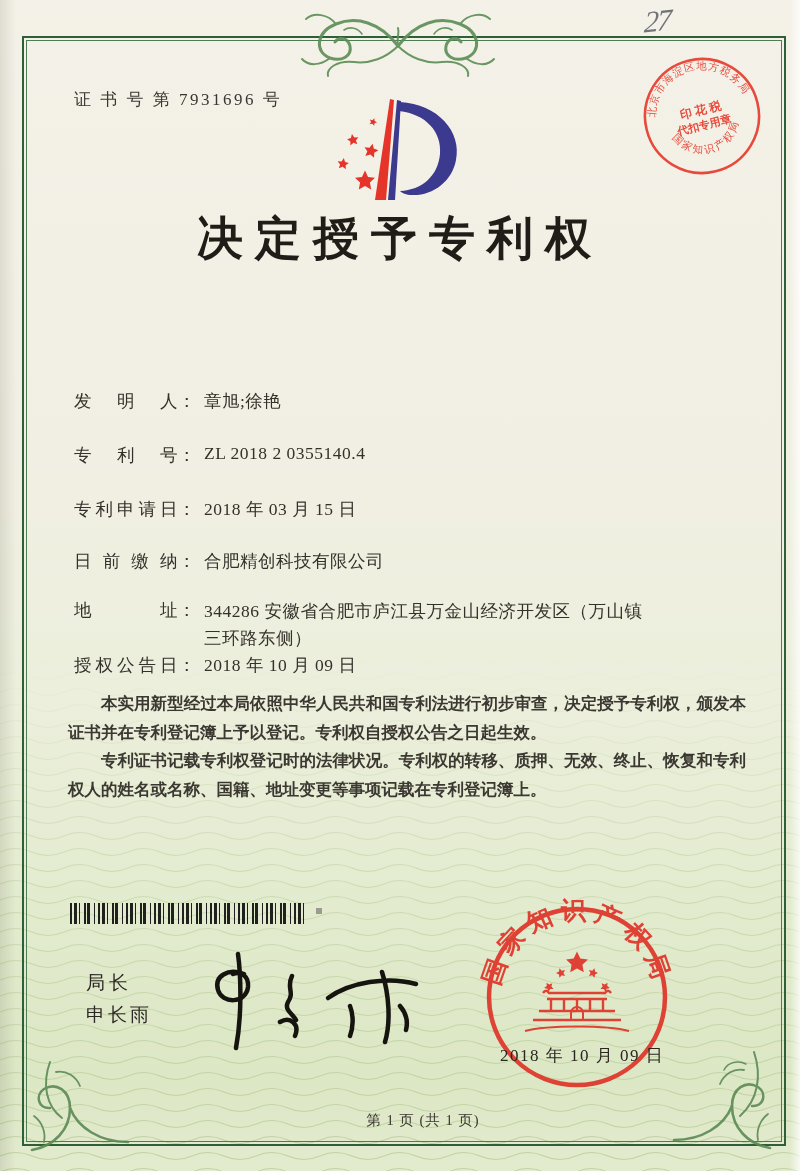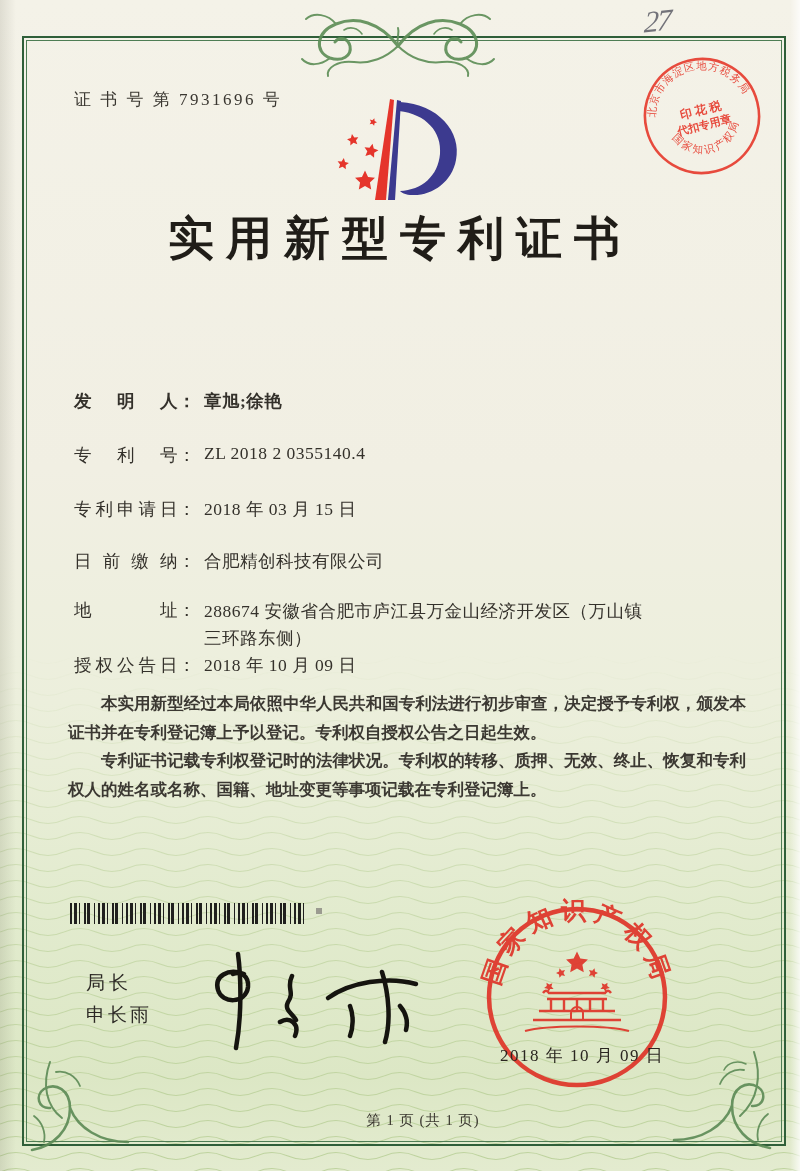--- a/index.html
+++ b/index.html
@@ -115,36 +115,36 @@
       <use href="#st" transform="translate(31,52) scale(0.6) rotate(-10)"></use>
       <use href="#st" transform="translate(21,76) scale(0.6) rotate(8)"></use>
       <use href="#st" transform="translate(51,34) scale(0.4) rotate(20)"></use>
     </g>
     <path d="M68,11 L72,12 L64,112 L53,112 Z" fill="#e5352b"></path>
     <path d="M75,12 L79,13 L73,112 L66,112 Z" fill="#3c3a8f"></path>
     <path d="M78,14 C116,16 140,44 134,72 C130,94 110,108 90,107 C84,107 80,105 78,103
          C100,102 116,88 118,66 C120,44 104,26 77,23 Z" fill="#3c3a8f"></path>
   </svg>
 
-  <div class="abs title">实用新型专利证书</div>
-
-  <div class="abs row" style="top:389px;font-weight:bold;">
+  <div class="abs title">决定授予专利权</div>
+
+  <div class="abs row" style="top:389px;">
     <span class="flabel">发明人</span><span class="colon">：</span><span class="fvalue">章旭;徐艳</span>
   </div>
   <div class="abs row" style="top:443px;">
     <span class="flabel">专利号</span><span class="colon">：</span><span class="fvalue">ZL 2018 2 0355140.4</span>
   </div>
   <div class="abs row" style="top:497px;">
     <span class="flabel">专利申请日</span><span class="colon">：</span><span class="fvalue">2018 年 03 月 15 日</span>
   </div>
   <div class="abs row" style="top:549px;">
     <span class="flabel">日前缴纳</span><span class="colon">：</span><span class="fvalue">合肥精创科技有限公司</span>
   </div>
   <div class="abs row" style="top:598px;">
-    <span class="flabel">地址</span><span class="colon">：</span><span class="fvalue multiline">288674 安徽省合肥市庐江县万金山经济开发区（万山镇
+    <span class="flabel">地址</span><span class="colon">：</span><span class="fvalue multiline">344286 安徽省合肥市庐江县万金山经济开发区（万山镇
 三环路东侧）</span>
   </div>
   <div class="abs row" style="top:653px;width:672px;">
     <span class="flabel">授权公告日</span><span class="colon">：</span><span class="fvalue">2018 年 10 月 09 日</span>
   </div>
 
   <div class="abs paras">
     <p>本实用新型经过本局依照中华人民共和国专利法进行初步审查，决定授予专利权，颁发本证书并在专利登记簿上予以登记。专利权自授权公告之日起生效。</p>
     <p>专利证书记载专利权登记时的法律状况。专利权的转移、质押、无效、终止、恢复和专利权人的姓名或名称、国籍、地址变更等事项记载在专利登记簿上。</p>
   </div>

